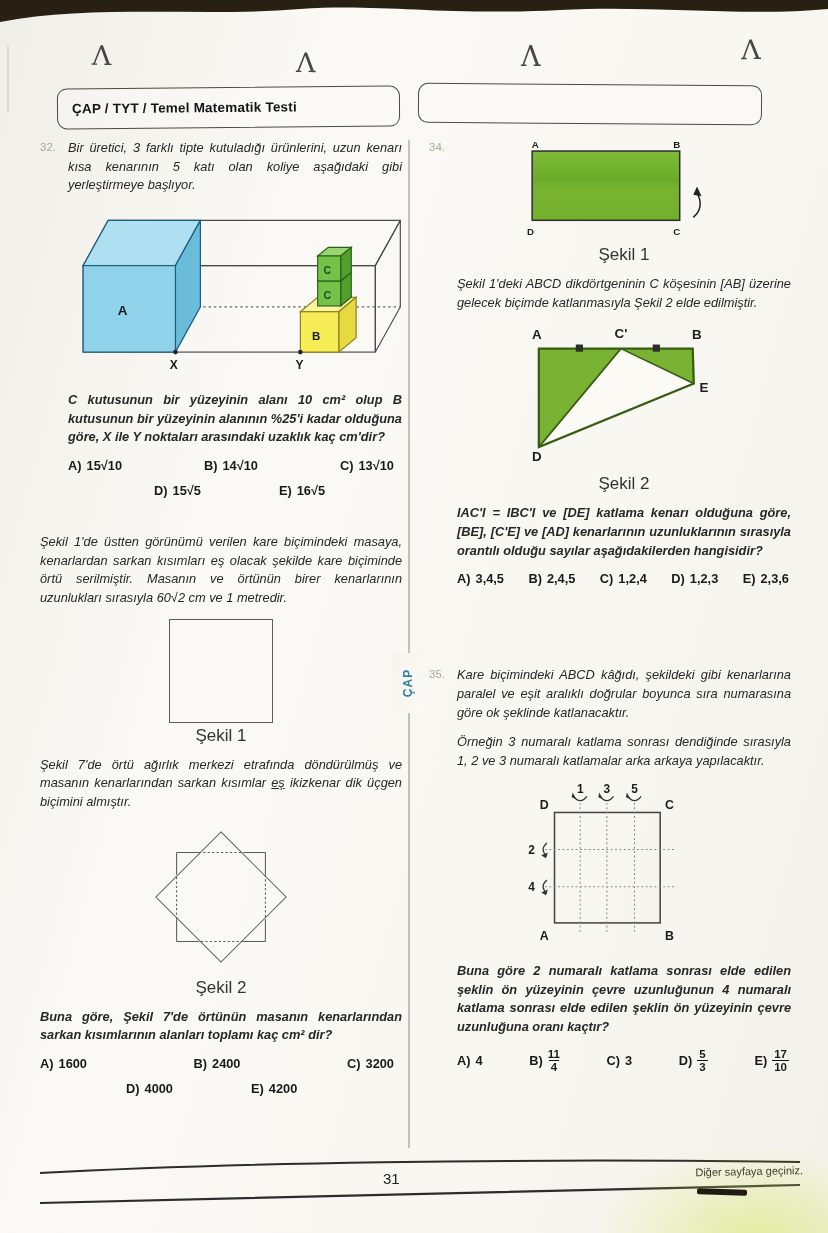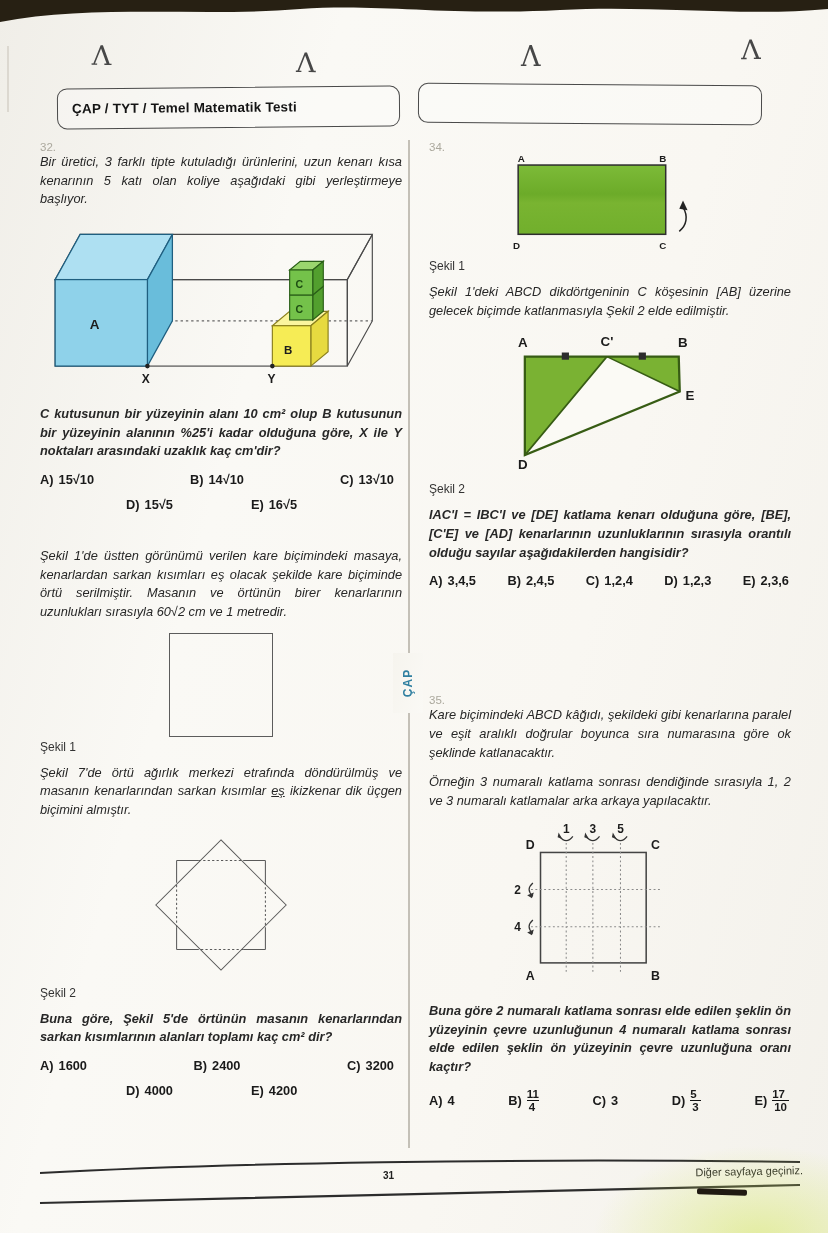--- a/index.html
+++ b/index.html
@@ -31,50 +31,50 @@
   .hdr-right { left: 418px; top: 84px; width: 344px; height: 40px; transform: rotate(0.4deg); }
   .hdr-title { font-weight: bold; font-size: 13.5px; letter-spacing: 0.2px; color: #141414; }
   
   .vline { left: 408px; top: 140px; width: 1.5px; height: 1008px; background: #c4c0b7; }
   .cap-badge { left: 393px; top: 653px; width: 30px; height: 60px;
                background: linear-gradient(105deg,#f6f4ee,#faf9f5); display: flex; align-items: center; justify-content: center; }
   .cap-badge span { transform: rotate(-90deg); font-weight: bold; font-size: 12px; letter-spacing: 1px; color: #2f7fa0; }
   
   .col-left  { left: 40px;  top: 139px; width: 362px; }
   .col-right { left: 429px; top: 139px; width: 362px; }
-  .q  { display: flex; flex-direction: column; }
+  .q  { display: flex; }
   .q32 { margin-bottom: 35px; }
-  .q34 { margin-bottom: 104px; }
+  .q34 { margin-bottom: 80px; }
   .qn { width: 28px; flex: none; font-size: 11.5px; color: #aba89d; padding-top: 2px; }
   .qb { flex: 1; min-width: 0; }
   .qb p { font-size: 12.8px; line-height: 1.46; text-align: justify; margin: 0 0 11px; color: #272727; font-style: italic; }
   .bq { font-weight: bold; color: #121212; }
   .u { text-decoration: underline; }
-  .caption { text-align: left; font-size: 12px; color: #333; margin: 3px 0 10px; }
+  .caption { text-align: center; font-size: 17px; color: #333; margin: 3px 0 10px; }
   .figwrap { text-align: center; }
   
   .opts { display: flex; font-size: 12.8px; font-weight: 600; color: #1a1a1a; align-items: center; }
   .row3 { justify-content: space-between; padding-right: 8px; }
   .rowDE { gap: 78px; padding-left: 86px; margin-top: 10px; }
   .row5 { justify-content: space-between; padding-right: 2px; }
   .opt { white-space: nowrap; display: inline-flex; align-items: center; }
   .opt-label { margin-right: 5px; }
-  .frac { display: inline-flex; flex-direction: column; line-height: 1.05; font-size: 11.5px; }
+  .frac { display: inline-flex; flex-direction: column; align-items: center; line-height: 1.05; font-size: 11.5px; }
   .frac .den { border-top: 1.3px solid #111; padding: 0 2px; }
   
   .sq1 { width: 104px; height: 104px; border: 1.5px solid #5c5c5c; margin: 6px auto 2px; }
   svg text { font-family: "Liberation Sans", sans-serif; fill: #1c1c1c; }
   .lab  { font-size: 13px; font-weight: bold; text-anchor: middle; }
   .clab { font-size: 11px; font-weight: bold; fill: #1d4d12; text-anchor: start; }
   .labS text { font-size: 13px; font-weight: bold; }
   .labN text { font-size: 12.5px; font-weight: bold; text-anchor: middle; }
   .fig32 { margin: 4px 0 10px -6px; display: block; }
   
   .footer-svg { left: 30px; top: 1152px; }
-  .page-num { left: 383px; top: 1170px; font-size: 10px; color: #222; font-weight: bold; }
+  .page-num { left: 383px; top: 1170px; font-size: 15px; color: #222; }
   .next-note { left: 618px; top: 1166px; width: 185px; text-align: right; font-size: 11px; color: #1d1d1d; transform: rotate(-1.2deg); }
 </style>
 </head>
 <body>
 
 <svg class="abs top-band" viewBox="0 0 828 28" preserveAspectRatio="none">
   <path d="M0,0 H828 V9 C740,17 655,5 560,10 C445,16 378,3 300,9 C208,17 92,4 0,22 Z" fill="#272013"></path>
 </svg>
 
 <span class="abs lam lam1">Λ</span>
@@ -176,21 +176,21 @@
         <svg viewBox="0 0 200 200" width="148">
           <g stroke="#5a5a5a" stroke-width="1.4" fill="none">
             <polygon points="100,12 188,100 100,188 12,100"></polygon>
             <path d="M40,40 H70 M130,40 H160 M160,40 V70 M160,130 V160 M160,160 H130 M70,160 H40 M40,160 V130 M40,70 V40"></path>
             <path stroke-dasharray="3,3" d="M70,40 H130 M160,70 V130 M130,160 H70 M40,130 V70"></path>
           </g>
         </svg>
       </div>
       <div class="caption">Şekil 2</div>
 
-      <p class="bq">Buna göre, Şekil 5'de örtünün masanın kenarlarından sarkan kısımlarının alanları toplamı kaç cm² dir?</p>
+      <p class="bq">Buna göre, Şekil 7'de örtünün masanın kenarlarından sarkan kısımlarının alanları toplamı kaç cm² dir?</p>
 
       <div class="opts row3">
         <span class="opt">
             <span class="opt-label">A)</span>
             <span>1600</span>
           </span>
         <span class="opt">
             <span class="opt-label">B)</span>
             <span>2400</span>
           </span>

